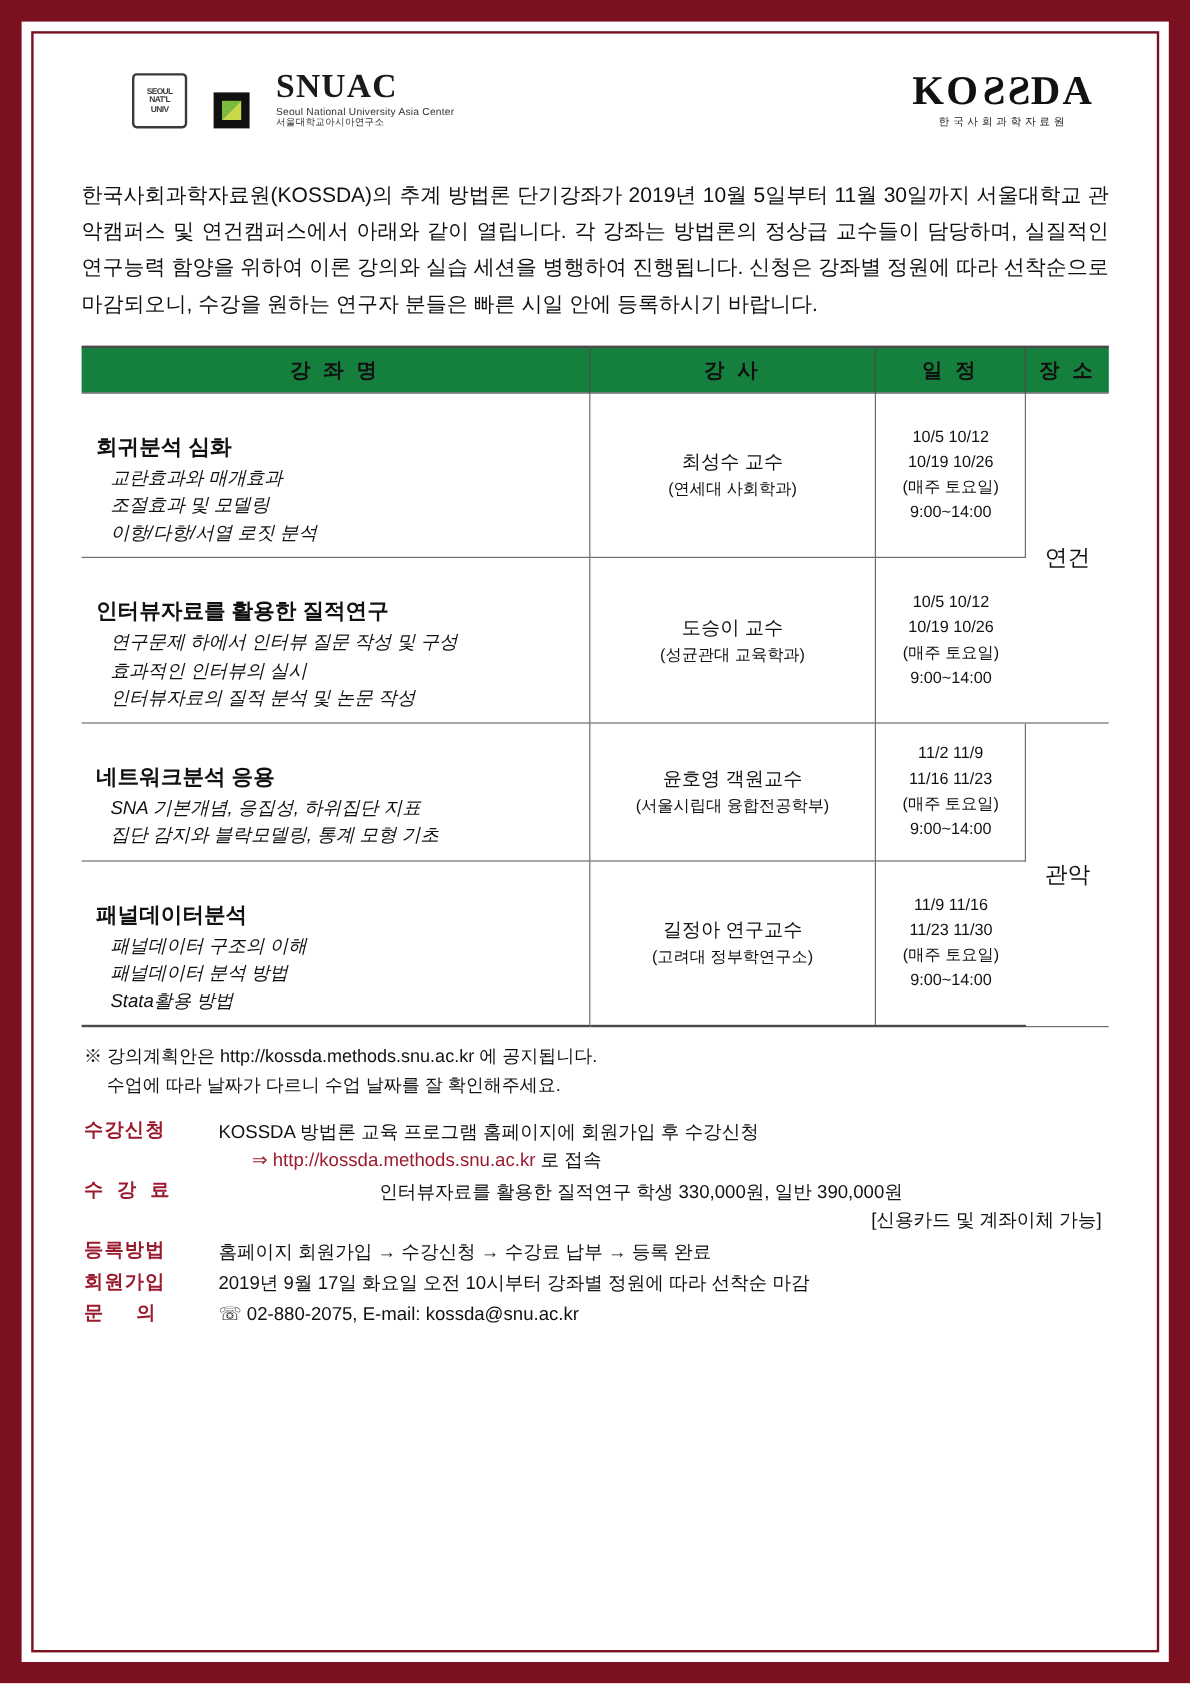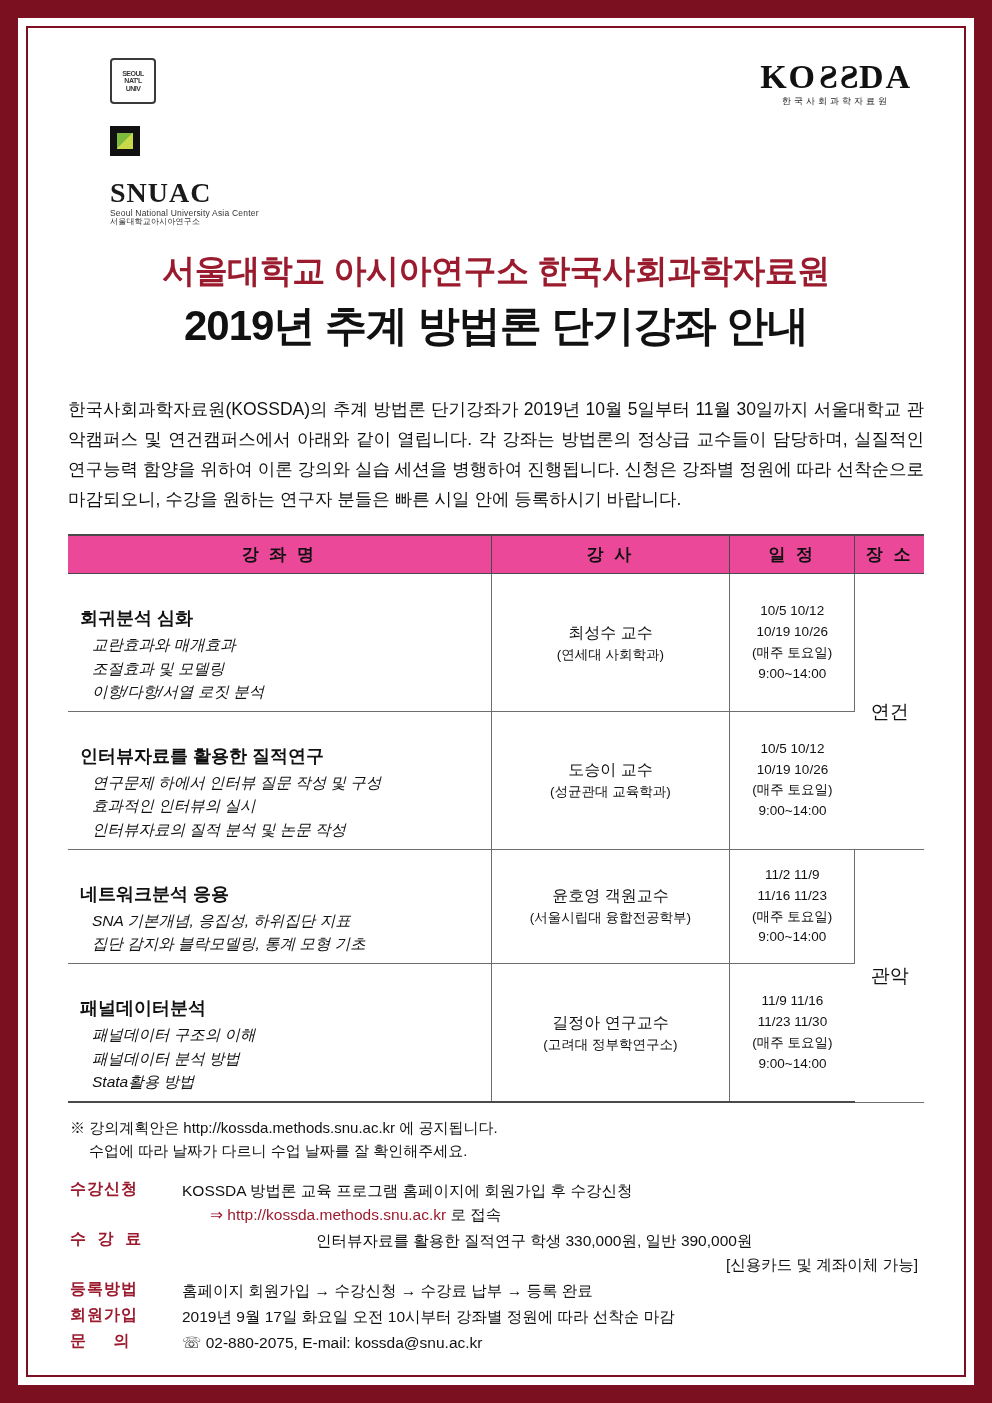--- a/index.html
+++ b/index.html
@@ -40,23 +40,22 @@
   
   .logos {
     display: flex;
     align-items: flex-start;
     justify-content: space-between;
     padding: 18px 40px 0 70px;
     box-sizing: border-box;
   }
   .snuac {
     display: flex;
-    align-items: flex-start;
+    align-items: flex-end;
     gap: 22px;
-    flex-direction: column;
   }
   .snu-seal {
     width: 46px; height: 46px;
     border: 2px solid #3a3a3a;
     border-radius: 4px;
     display: flex;
     align-items: center;
     justify-content: center;
     font-size: 7px;
     line-height: 1.05;
@@ -149,21 +148,21 @@
   }
 
   
   .tbl {
     margin: 20px 28px 0 28px;
     border-collapse: collapse;
     width: calc(100% - 56px);
     table-layout: fixed;
   }
   .tbl thead th {
-    background: #ec4899;
+    background: #15803d;
     border-top: 2px solid #4a4a4a;
     border-bottom: 1px solid #4a4a4a;
     border-right: 1px solid #4a4a4a;
     font-size: 17px;
     font-weight: bold;
     color: #111;
     padding: 7px 2px;
     letter-spacing: 3px;
   }
   .tbl thead th:last-child { border-right: none; }
@@ -276,24 +275,20 @@
           <div class="snuac-sub1">Seoul National University Asia Center</div>
           <div class="snuac-sub2">서울대학교아시아연구소</div>
         </div>
       </div>
       <div class="kossda">
         <div class="kossda-mark">KO<span class="flip">SS</span>DA</div>
         <div class="kossda-sub">한국사회과학자료원</div>
       </div>
     </div>
 
-    <div class="title-block">
-      <div class="title-1">서울대학교 아시아연구소 한국사회과학자료원</div>
-      <div class="title-2">2019년 추계 방법론 단기강좌 안내</div>
-    </div>
 
     <div class="intro">한국사회과학자료원(KOSSDA)의 추계 방법론 단기강좌가 2019년 10월 5일부터 11월 30일까지 서울대학교 관악캠퍼스 및 연건캠퍼스에서 아래와 같이 열립니다. 각 강좌는 방법론의 정상급 교수들이 담당하며, 실질적인 연구능력 함양을 위하여 이론 강의와 실습 세션을 병행하여 진행됩니다. 신청은 강좌별 정원에 따라 선착순으로 마감되오니, 수강을 원하는 연구자 분들은 빠른 시일 안에 등록하시기 바랍니다.</div>
 
     <table class="tbl">
       <colgroup>
         <col class="c-course">
           <col class="c-lect">
           <col class="c-sched">
           <col class="c-place">
       </colgroup>

